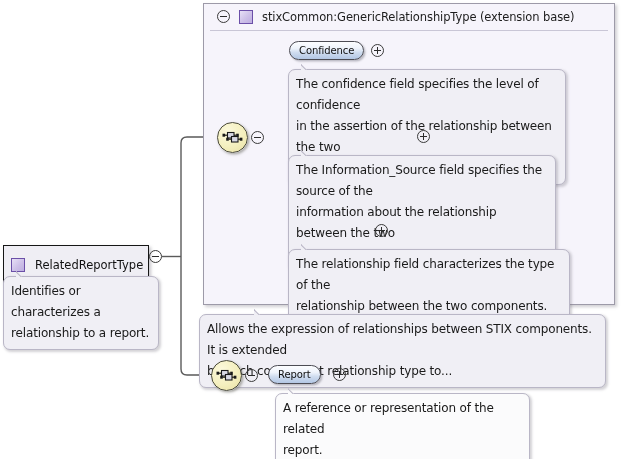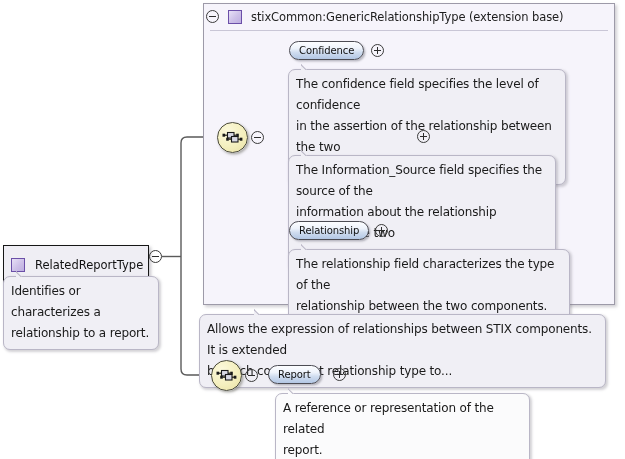--- a/index.html
+++ b/index.html
@@ -215,21 +215,21 @@
     <path d="M268,226 Q268,231 274,231 H288" stroke="#8d8d8d" stroke-width="1" fill="none"></path>
     <path d="M268,137 H288" stroke="#8d8d8d" stroke-width="1" fill="none"></path>
 
     <path d="M240,375 H244" stroke="#5a5a5a" stroke-width="1.4" fill="none"></path>
     <path d="M259,375 H272" stroke="#8d8d8d" stroke-width="1.2" fill="none"></path>
   </svg>
 
   <div class="container-box" style="left:203px; top:3px; width:412px; height:302px;">
   </div>
 
-  <div class="container-head" style="left:199px; top:3px; width:412px;text-align:right;">
+  <div class="container-head" style="left:210px; top:3px; width:412px;text-align:right;">
     <div class="toggle toggle-collapse"></div>
     <div class="type-square" style="margin-left:9px;"></div>
     <span class="container-title">stixCommon:GenericRelationshipType (extension base)</span>
   </div>
   <div class="container-rule" style="left:210px; top:30px; width:398px;"></div>
 
   <div class="type-box" style="left:3px; top:245px; width:146px; height:39px;">
     <div class="type-square"></div>
     <span class="label">RelatedReportType</span>
   </div>
@@ -277,23 +277,20 @@
 
   <div class="toggle plus toggle-abs" style="left:417px; top:130px;"></div>
 
   <div class="note" style="left:288px; top:155px; width:268px;">
     <div class="tip"></div>
     <div class="body">The Information_Source field specifies the source of the
 information about the relationship between the two
 components.</div>
   </div>
 
-  <div class="pill" style="left:289px; top:221px;">
-    <span class="txt">Relationship</span>
-  </div>
   <div class="toggle plus toggle-abs" style="left:375px; top:224px;"></div>
 
   <div class="note" style="left:288px; top:249px; width:282px;">
     <div class="tip"></div>
     <div class="body">The relationship field characterizes the type of the
 relationship between the two components.
 This field is implemented...</div>
   </div>
 
   <div class="note" style="left:199px; top:314px; width:407px;">

